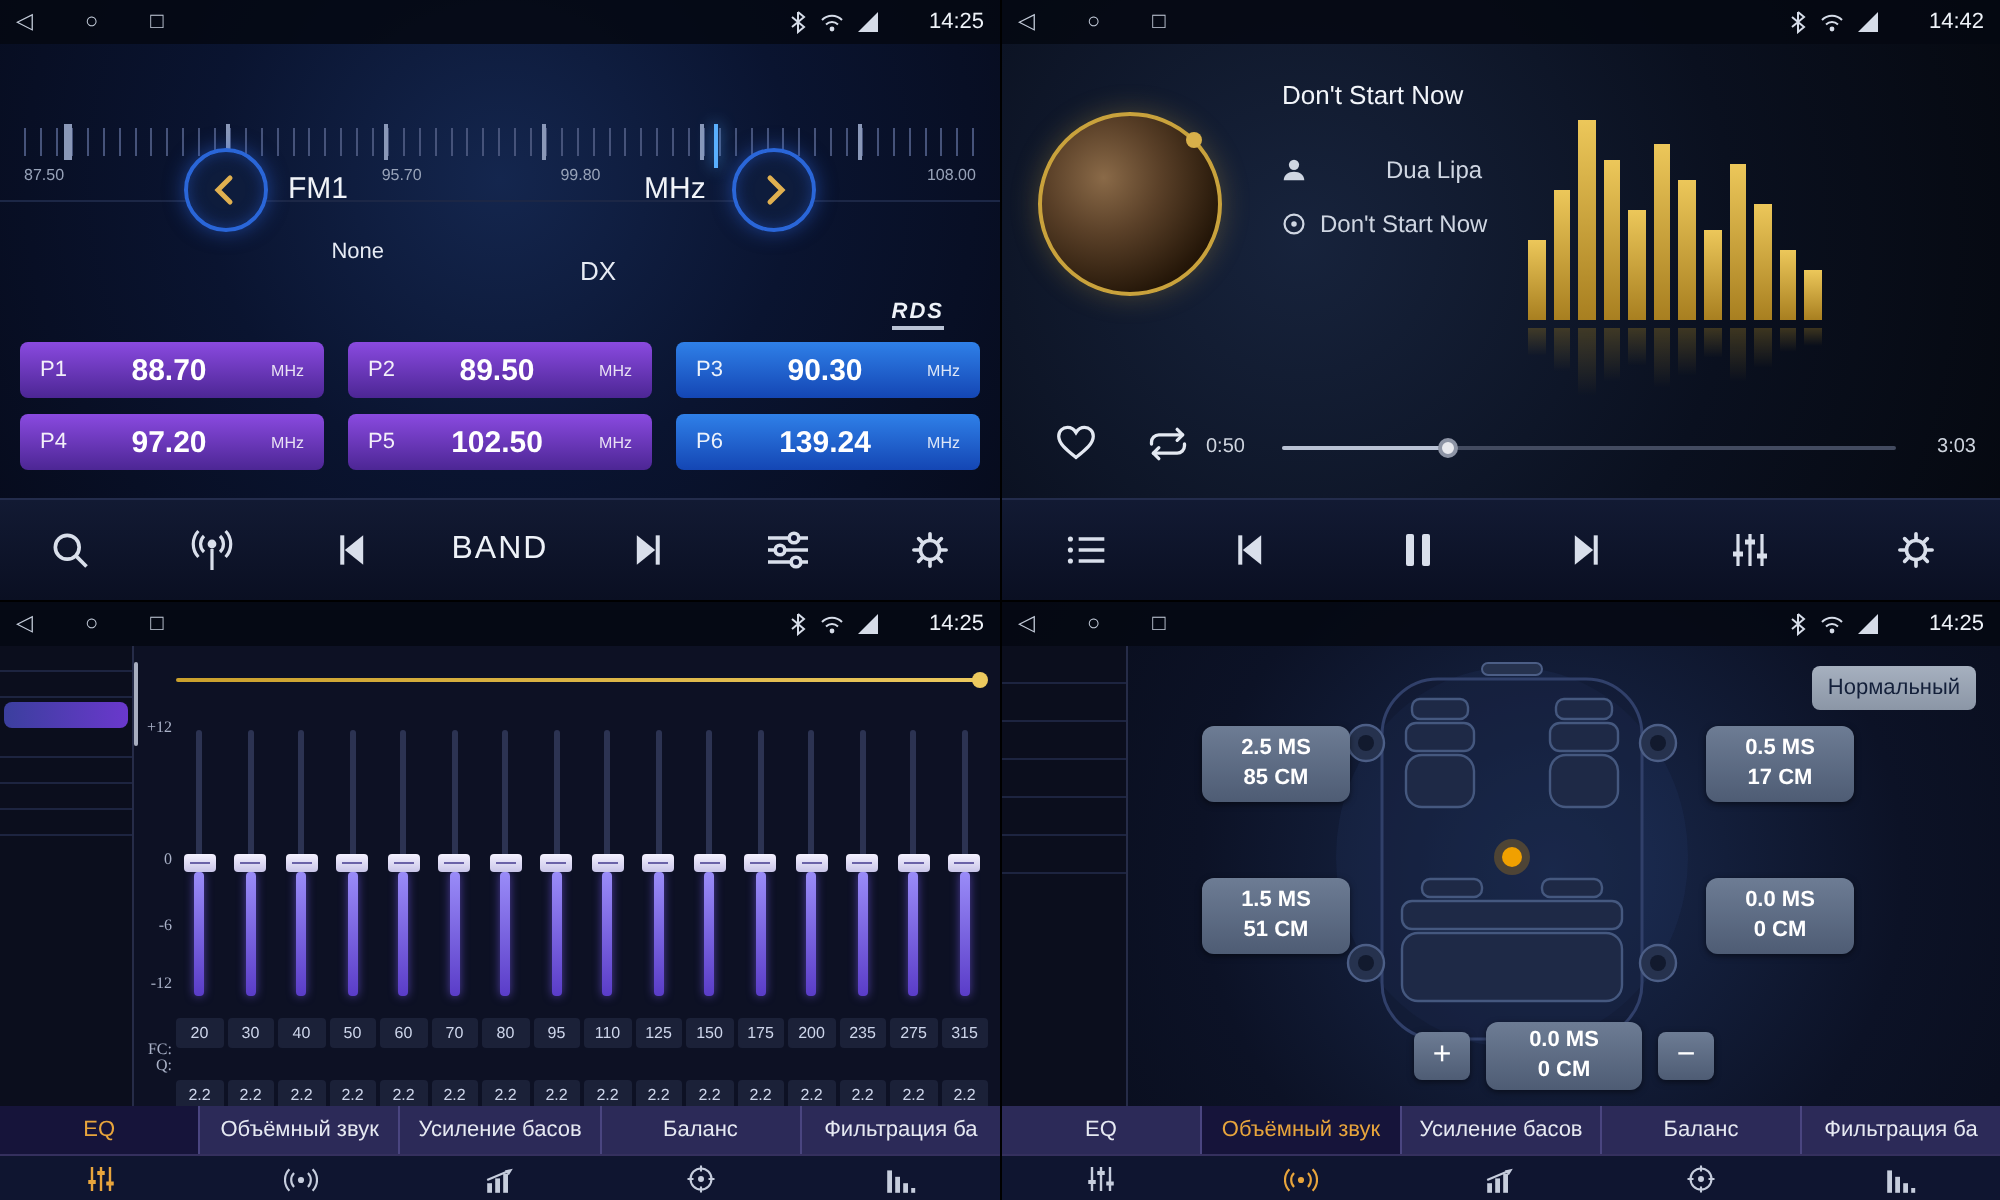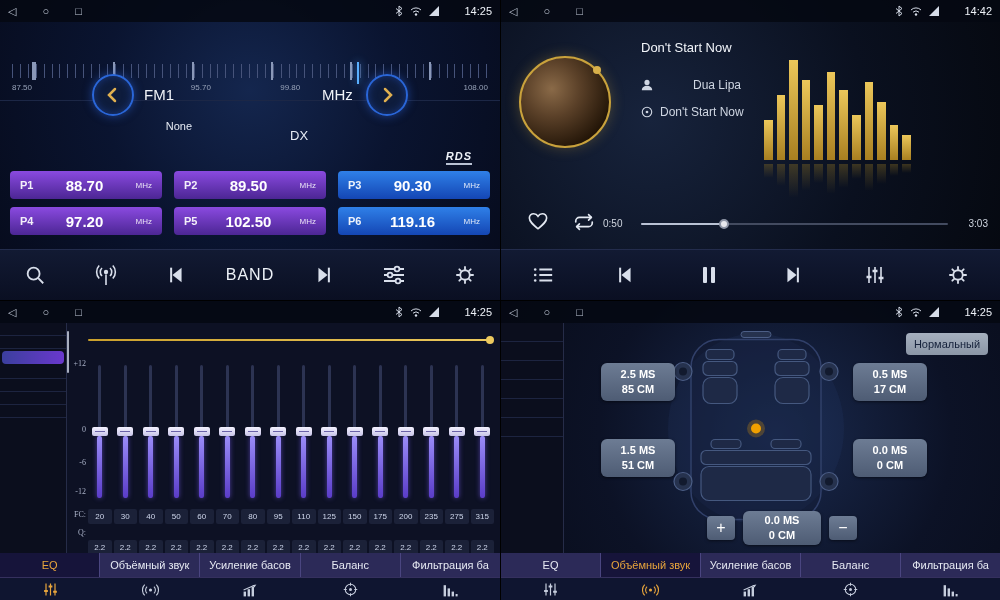--- a/index.html
+++ b/index.html
@@ -37,21 +37,21 @@
   .fm1{position:absolute;left:126px;top:86px;width:66px;text-align:center;font-size:15px;color:#f0f3f8;}
   .bigfreq{position:absolute;left:178px;top:70px;width:140px;text-align:center;font-size:36px;font-weight:bold;color:#fff;letter-spacing:1px;text-shadow:0 0 14px rgba(120,170,255,.35);}
   .mhz{position:absolute;left:322px;top:86px;width:44px;font-size:15px;color:#f0f3f8;}
   .station{position:absolute;left:126px;top:120px;width:66px;text-align:right;font-size:11px;color:#e6ebf4;}
   .dx{position:absolute;left:290px;top:128px;font-size:13px;color:#e6ebf4;}
   .rds{position:absolute;right:28px;top:150px;font-size:11px;font-style:italic;font-weight:bold;letter-spacing:1px;color:#eef2f8;border-bottom:2px double #b9c2d4;padding-bottom:1px;}
   .presets{position:absolute;left:10px;right:10px;top:171px;display:grid;grid-template-columns:repeat(3,1fr);gap:8px 12px;}
   .preset{display:flex;align-items:center;justify-content:space-between;padding:0 10px;height:28px;border-radius:4px;color:#fff;box-sizing:border-box;}
   .preset.purple{background:linear-gradient(180deg,#8a4ae0,#4c2694);}
   .preset.blue{background:linear-gradient(180deg,#2f80e8,#1446b4);}
-  .p-id{font-size:11px;opacity:.92;font-weight:bold;}
+  .p-id{font-size:11px;opacity:.92;}
   .p-freq{font-size:15px;font-weight:bold;}
   .p-unit{font-size:8px;opacity:.85;}
 
   
   .album{position:absolute;left:18px;top:56px;width:88px;height:88px;border-radius:50%;border:2px solid #c9a23c;background:radial-gradient(circle at 35% 35%,#8a6a48 0%,#5a4028 35%,#241608 75%,#120a04 100%);box-shadow:0 0 14px rgba(201,162,60,.3);}
   .album::after{content:"";position:absolute;right:8px;top:8px;width:8px;height:8px;border-radius:50%;background:#d8b04a;}
   .songtitle{position:absolute;left:140px;top:40px;font-size:13px;color:#f2f5fa;}
   .metarow{position:absolute;left:140px;display:flex;align-items:center;gap:7px;font-size:12px;color:#cfd6e2;}
   #artist-row{top:78px;gap:40px;}
   #track-row{top:105px;}
@@ -190,21 +190,21 @@
         <span class="p-freq">97.20</span>
         <span class="p-unit">MHz</span>
       </div>
       <div class="preset purple">
         <span class="p-id">P5</span>
         <span class="p-freq">102.50</span>
         <span class="p-unit">MHz</span>
       </div>
       <div class="preset blue">
         <span class="p-id">P6</span>
-        <span class="p-freq">119.16</span>
+        <span class="p-freq">139.24</span>
         <span class="p-unit">MHz</span>
       </div>
     </div>
 
   <div class="ctrlbar">
     <div class="cbtn">
       <svg width="22" height="22" viewBox="0 0 24 24" fill="none" stroke="currentColor" stroke-width="2">
           <circle cx="10.5" cy="10.5" r="6.5"></circle>
           <path d="M15.5 15.5L21 21"></path>
         </svg>
@@ -412,21 +412,21 @@
       <div class="eqp"></div>
     </div>
   <div class="eqscroll"></div>
 
   <div class="masterline"></div>
 
   <div class="scalelab" style="top:58px">+12</div>
   <div class="scalelab" style="top:124px">0</div>
   <div class="scalelab" style="top:157px">-6</div>
   <div class="scalelab" style="top:186px">-12</div>
-  <div class="scalelab" style="top:209px">FC:</div>
+  <div class="scalelab" style="top:219px">FC:</div>
   <div class="scalelab" style="top:227px">Q:</div>
 
   <div class="bands">
 
   <div class="band">
         <div class="slider">
           <div class="track"></div>
           <div class="fill"></div>
           <div class="handle"></div>
         </div>

